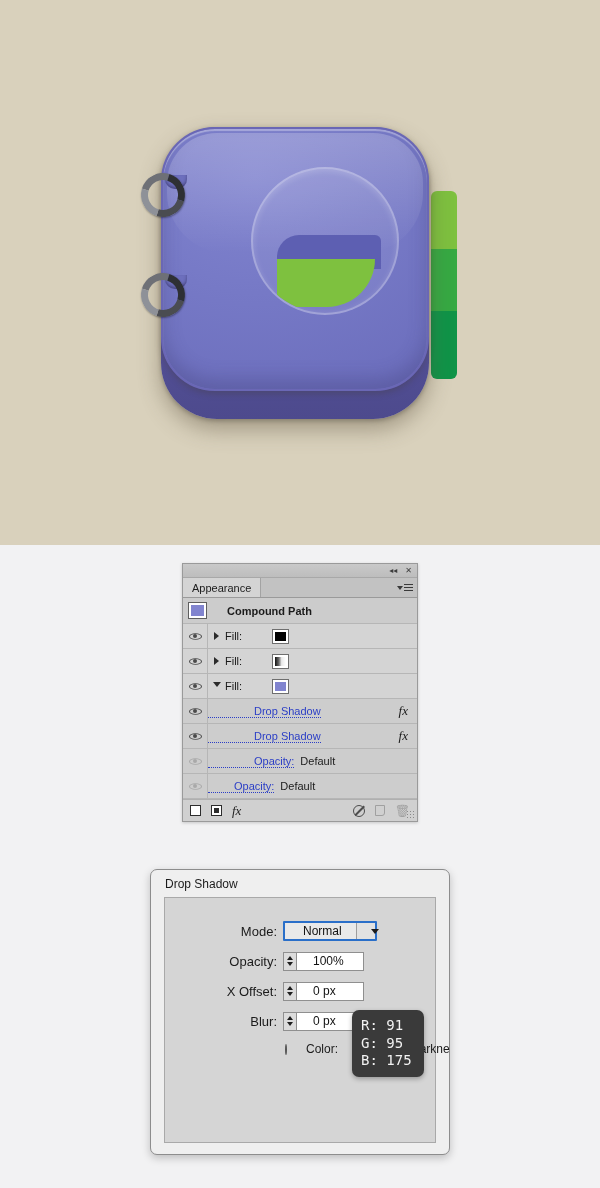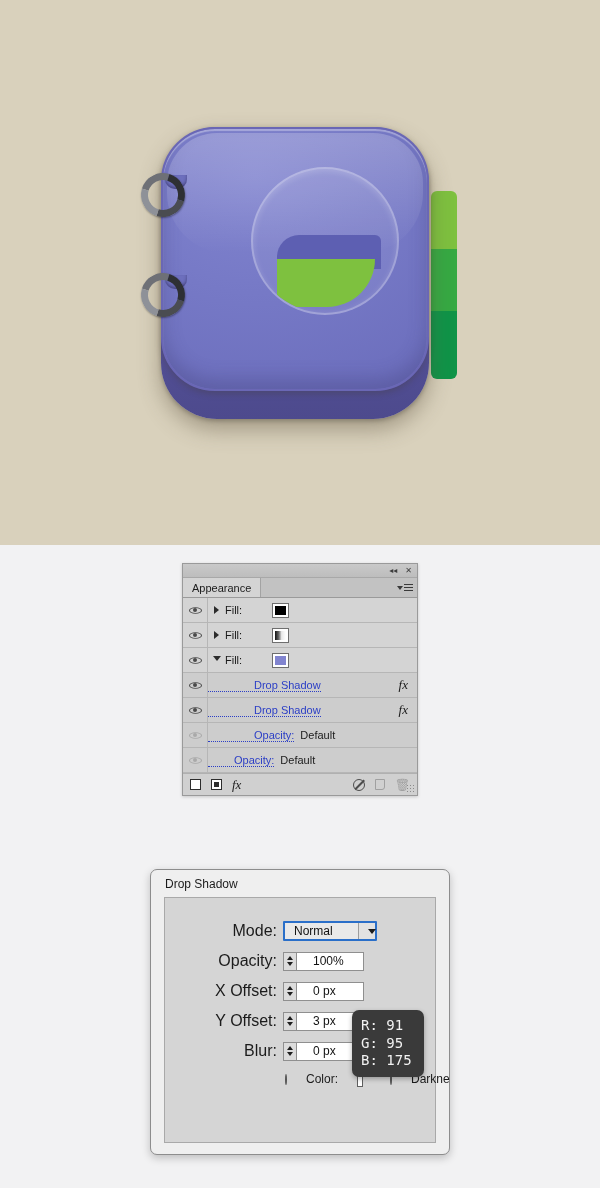--- a/index.html
+++ b/index.html
@@ -232,28 +232,28 @@
     font-size: 12px; color: #1b1b1b;
   }
   .dlg-body {
     position: absolute; left: 13px; top: 27px; right: 13px; bottom: 11px;
     background: #d5d5d5; border: 1px solid #a9a9a9;
   }
   .frm { position: absolute; left: 0; top: 18px; width: 100%; }
   .frm-row { display: flex; align-items: center; height: 30px; }
   .frm-lbl {
     width: 118px; text-align: right; padding-right: 6px;
-    font-size: 16px; color: #1b1b1b;
+    font-size: 13px; color: #1b1b1b;
   }
   .select {
     width: 94px; height: 20px; background: #e9e9e9;
     border: 2px solid #2a6fc9; display: flex; align-items: center;
     position: relative; border-radius: 1px;
   }
-  .select span { font-size: 12px; padding-left: 9px; color: #111; }
+  .select span { font-size: 12px; padding-left: 18px; color: #111; }
   .select .arrow-box {
     position: absolute; right: 0; top: 0; bottom: 0; width: 17px;
     border-left: 1px solid #9d9d9d; background: #e2e2e2;
     display: flex; align-items: center; justify-content: center;
   }
   .caret { width: 0; height: 0; border-left: 4px solid transparent; border-right: 4px solid transparent; border-top: 5px solid #1c1c1c; }
   .spin-wrap { display: flex; align-items: stretch; height: 19px; }
   .spinner {
     width: 13px; background: #dcdcdc; border: 1px solid #8f8f8f; border-right: none;
     display: flex; flex-direction: column; align-items: center; justify-content: center; gap: 2px;
@@ -337,20 +337,26 @@
     <div class="panel-menu">
       <span class="caret" style="border-top-color:#3a3a3a;border-left-width:3px;border-right-width:3px;border-top-width:4px;"></span>
       <span class="hamb">
           <i></i>
           <i></i>
           <i></i>
         </span>
     </div>
   </div>
 
+  <div class="row header">
+    <div class="thumb-frame">
+      <span class="sw-in sw-blue"></span>
+    </div>
+    <span class="lbl b" style="margin-left:20px;">Compound Path</span>
+  </div>
 
 
   <div class="row">
     <div class="cell-eye">
         <span class="eye"></span>
       </div>
     <div class="cell-tri">
         <span class="tri"></span>
       </div>
     <span class="lbl">Fill:</span>
@@ -458,30 +464,20 @@
         <span class="frm-lbl">X Offset:</span>
         <div class="spin-wrap">
           <span class="spinner">
               <i class="up"></i>
               <i class="dn"></i>
             </span>
           <span class="txtfield">0 px</span>
         </div>
       </div>
 
-      <div class="frm-row">
-        <span class="frm-lbl">Y Offset:</span>
-        <div class="spin-wrap">
-          <span class="spinner">
-              <i class="up"></i>
-              <i class="dn"></i>
-            </span>
-          <span class="txtfield">3 px</span>
-        </div>
-      </div>
 
       <div class="frm-row">
         <span class="frm-lbl">Blur:</span>
         <div class="spin-wrap">
           <span class="spinner">
               <i class="up"></i>
               <i class="dn"></i>
             </span>
           <span class="txtfield">0 px</span>
         </div>

